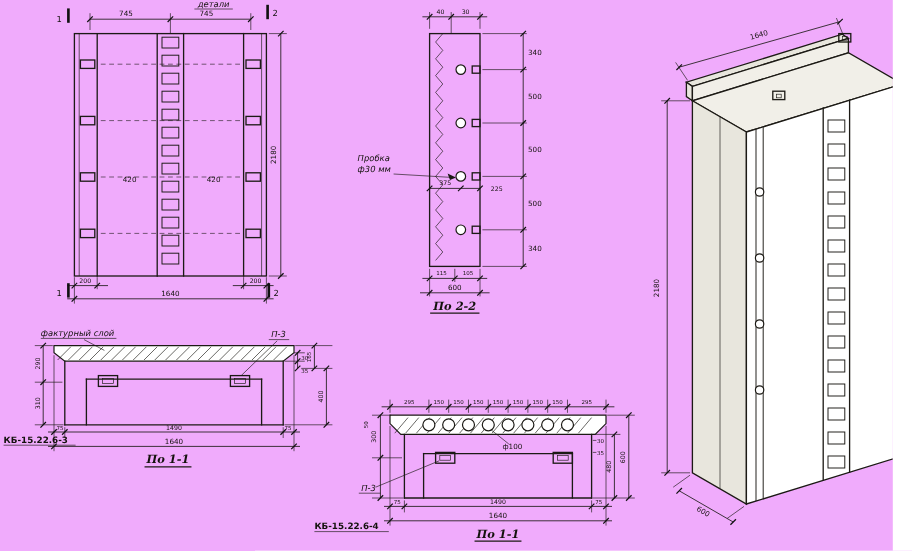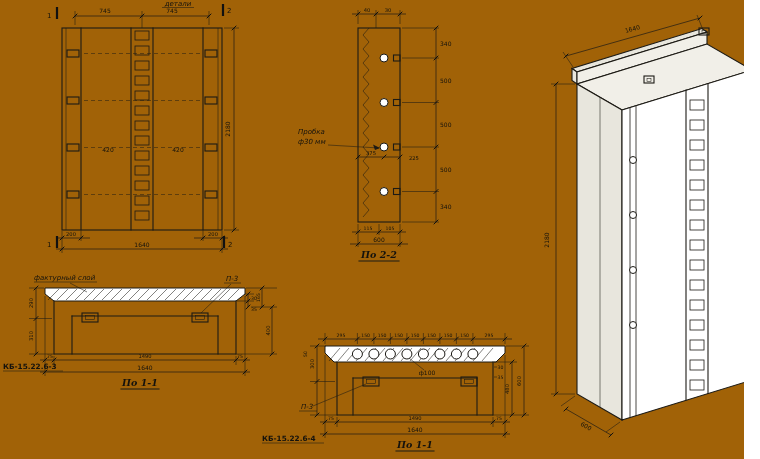--- a/index.html
+++ b/index.html
@@ -1,16 +1,16 @@
 <!DOCTYPE html>
 <html><head>
 <meta charset="utf-8">
 <style>
   html,body{margin:0;padding:0;}
-  .stage{width:744px;height:459px;background:#a16207;position:relative;overflow:hidden;}
+  .stage{width:744px;height:459px;background:#f0abfc;position:relative;overflow:hidden;}
   svg{display:block;}
   .ln  {stroke:#1c1a15;stroke-width:1.1;fill:none;stroke-linecap:square;}
   .lnw {stroke:#1c1a15;stroke-width:1;fill:#ffffff;}
   .tn  {stroke:#1c1a15;stroke-width:0.55;fill:none;}
   .tn2 {stroke:#1c1a15;stroke-width:0.8;fill:none;}
   .dl  {stroke:#1c1a15;stroke-width:0.7;fill:none;}
   .dsh {stroke:#1c1a15;stroke-width:0.5;stroke-dasharray:4 3;fill:none;}
   .cut {stroke:#111;stroke-width:2.2;fill:none;}
   .tick{stroke:#111;stroke-width:1;}
   .face {fill:#ffffff;stroke:#1c1a15;stroke-width:1.1;stroke-linejoin:miter;}

